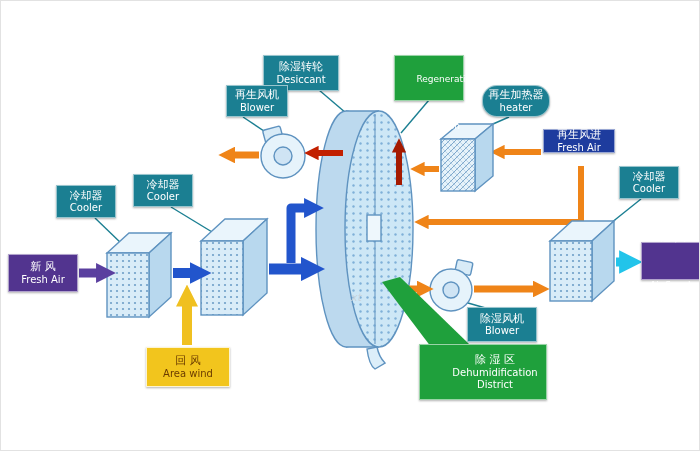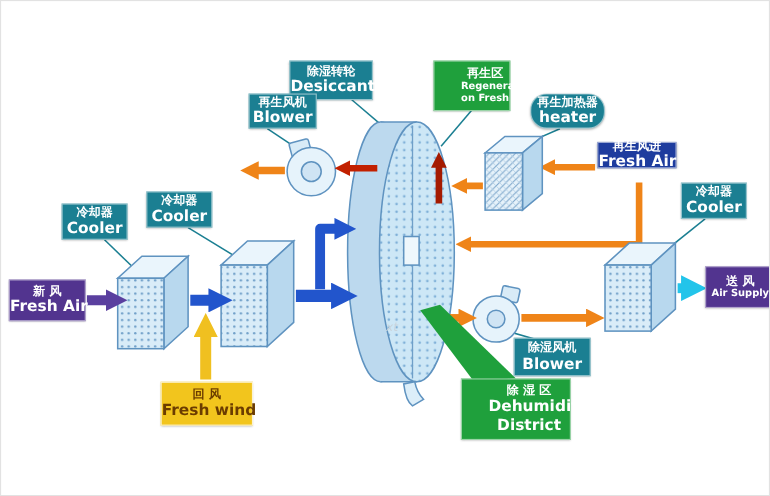--- a/index.html
+++ b/index.html
@@ -5,28 +5,28 @@
   * { margin:0; padding:0; box-sizing:border-box; }
   html,body { background:#ffffff; font-family:"DejaVu Sans", sans-serif; }
   .stage {
     position:relative; width:700px; height:451px; margin:0 auto;
     background:#ffffff; border:1px solid #e2e2e2; overflow:hidden;
   }
   .stage svg { position:absolute; left:0; top:0; }
 
   .lbl {
     position:absolute; display:flex; flex-direction:column;
-    justify-content:center; text-align:center;
-    font-weight:bold; color:#ffffff; line-height:1.22;
+    align-items:center; justify-content:center; text-align:center;
+    font-weight:normal; color:#ffffff; line-height:1.22;
     border:1px solid rgba(255,255,255,.55);
     box-shadow:0 1px 2px rgba(0,0,0,.30);
   }
   .lbl .zh { font-size:11px; white-space:nowrap; }
-  .lbl .en { font-size:14px; white-space:nowrap; }
-  .lbl .en.small { font-size:9px; }
+  .lbl .en { font-size:10px; white-space:nowrap; }
+  .lbl .en.small { font-size:9px;margin-top:36px; }
 
   .bg-teal   { background:var(--teal); }
   .bg-green  { background:var(--green);padding-left:24px; }
   .bg-orange { background:var(--orange-label); color:var(--orange-label-text); border-color:rgba(255,255,255,.7); }
   .bg-blue   { background:var(--blue-label); }
   .bg-purple { background:var(--purple-label); }
   .bg-yellow { background:var(--yellow-label); color:var(--yellow-label-text); border-color:rgba(255,255,255,.8); }
 
   
   .ln-purple  { stroke:var(--arrow-purple); }
@@ -223,27 +223,27 @@
     <span class="en">Fresh Air</span>
   </div>
 
   <div class="lbl bg-purple" style="left:640px;top:241px;width:64px;height:38px;">
     <span class="zh">送 风</span>
     <span class="en small">Air Supply</span>
   </div>
 
   <div class="lbl bg-yellow" style="left:145px;top:346px;width:84px;height:40px;">
     <span class="zh">回 风</span>
-    <span class="en">Fresh wind</span>
+    <span class="en">Area wind</span>
   </div>
 
   <div class="lbl bg-teal" style="left:466px;top:306px;width:70px;height:35px;">
     <span class="zh">除湿风机</span>
     <span class="en">Blower</span>
   </div>
 
-  <div class="lbl bg-green" style="left:418px;top:343px;width:100px;height:56px;">
+  <div class="lbl bg-green" style="left:418px;top:343px;width:128px;height:56px;">
     <span class="zh">除 湿 区</span>
     <span class="en">Dehumidification</span>
     <span class="en">District</span>
   </div>
 
 </div>
 
 </body></html>

